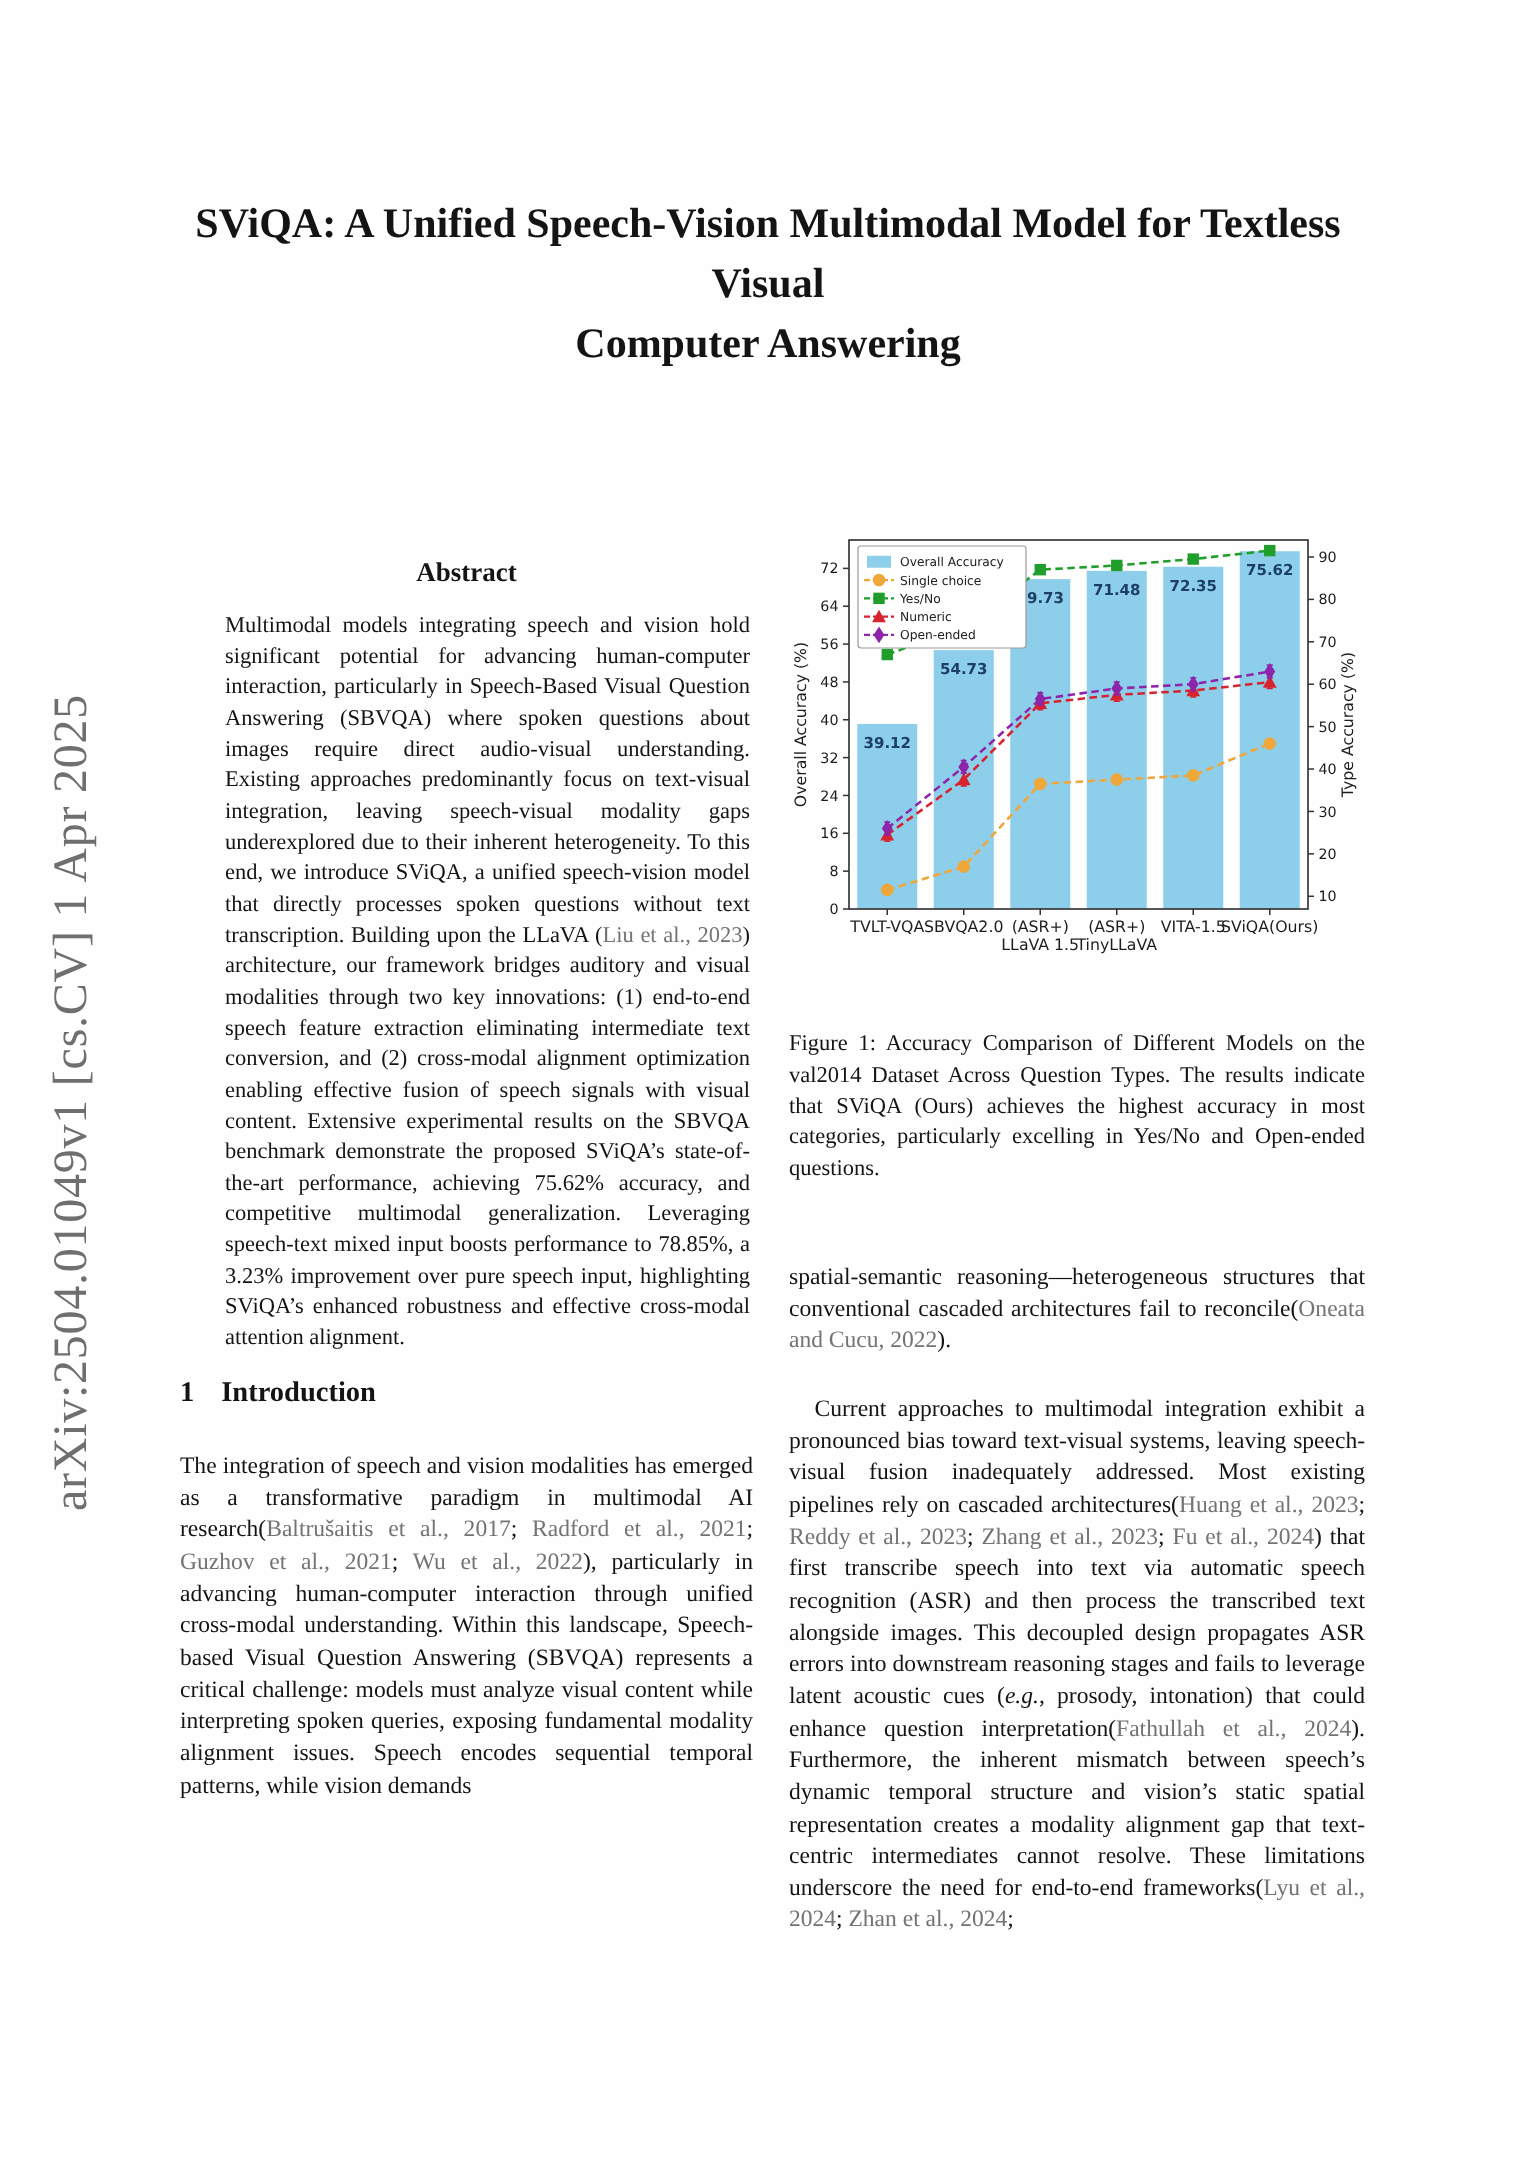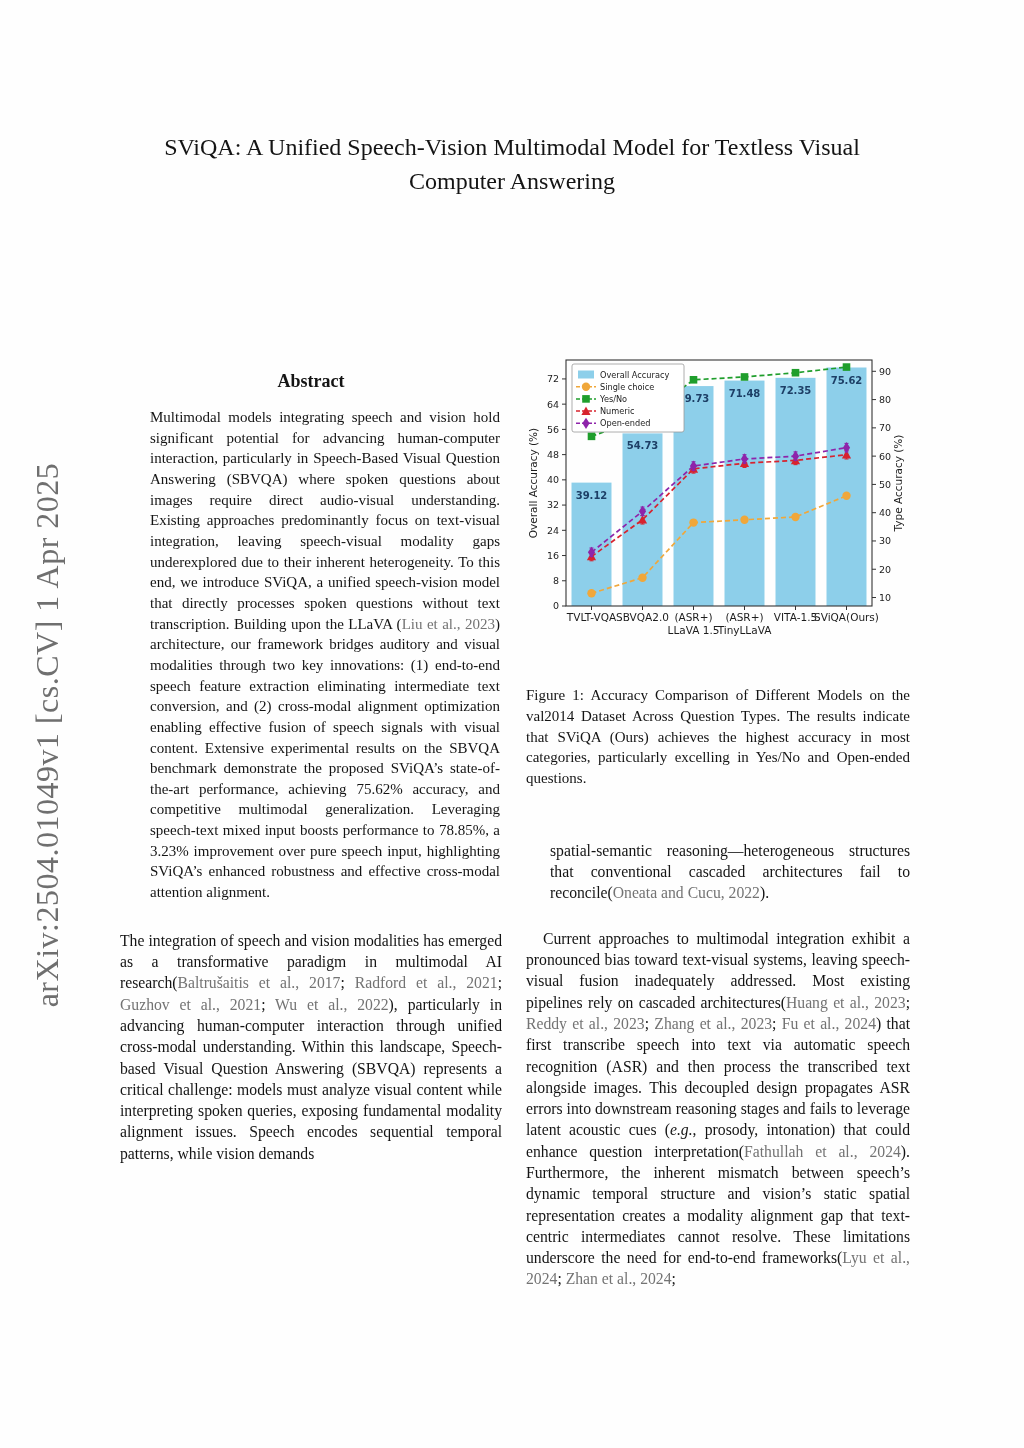--- a/index.html
+++ b/index.html
@@ -12,21 +12,21 @@
   
   .arxiv-banner {
     position:absolute; left:47px; top:735px;
     transform:translate(-50%,-50%) rotate(-90deg);
     transform-origin:center center;
     font-size:32px; color:#6f6f6f; white-space:nowrap; letter-spacing:0.5px;
   }
   
   .title {
     position:absolute; left:110px; top:130px; width:804px;
-    text-align:center; font-weight:normal; font-size:24px; line-height:1.42;
+    text-align:center; font-weight:bold; font-size:28px; line-height:1.42;
   }
   .author-block { position:absolute; left:110px; top:216px; width:804px; text-align:center; }
   .author-name { font-weight:bold; font-size:17.5px; }
   .affiliation { font-size:17.5px; margin-top:6px; }
   .email { font-family:"DejaVu Sans Mono", monospace; font-size:14.5px; margin-top:5px; }
   
   .col-left  { position:absolute; left:120px; top:371px; width:382px; }
   .col-right { position:absolute; left:526px; top:350px; width:384px; }
   .abstract-heading { text-align:center; font-weight:bold; font-size:18px; }
   .abstract-body {
@@ -37,40 +37,43 @@
   .section-number { margin-right:18px; }
   .body-par { font-size:15.7px; line-height:1.357; text-align:justify; }
   .col-left .body-par { margin-top:27px; }
   .cite { color:#737373; }
   .it { font-style:italic; }
   
   .figure-box { width:384px; }
   .figure-caption {
     margin-top:31px; font-size:15px; line-height:1.385; text-align:justify;
   }
-  .rc-par1 { margin-top:51px;margin-left:24px; }
+  .rc-par1 { margin-top:51px; }
   .rc-par2 { margin-top:24px; text-indent:17px; }
   svg text { font-family:"DejaVu Sans", sans-serif; }
 </style>
 </head>
 <body>
 
 <div id="page">
 
   <div class="arxiv-banner">arXiv:2504.01049v1  [cs.CV]  1 Apr 2025</div>
 
   <div class="title">
     <span>SViQA: A Unified Speech-Vision Multimodal Model for Textless Visual</span><br>
     <span>Computer Answering</span>
   </div>
 
 
   <div class="col-left">
     <div class="abstract-heading">Abstract</div>
     <div class="abstract-body"><span>Multimodal models integrating speech and vision hold significant potential for advancing human-computer interaction, particularly in Speech-Based Visual Question Answering (SBVQA) where spoken questions about images require direct audio-visual understanding. Existing approaches predominantly focus on text-visual integration, leaving speech-visual modality gaps underexplored due to their inherent heterogeneity. To this end, we introduce SViQA, a unified speech-vision model that directly processes spoken questions without text transcription. Building upon the LLaVA (</span><span class="cite">Liu et al., 2023</span><span>) architecture, our framework bridges auditory and visual modalities through two key innovations: (1) end-to-end speech feature extraction eliminating intermediate text conversion, and (2) cross-modal alignment optimization enabling effective fusion of speech signals with visual content. Extensive experimental results on the SBVQA benchmark demonstrate the proposed SViQA’s state-of-the-art performance, achieving 75.62% accuracy, and competitive multimodal generalization. Leveraging speech-text mixed input boosts performance to 78.85%, a 3.23% improvement over pure speech input, highlighting SViQA’s enhanced robustness and effective cross-modal attention alignment.</span></div>
+    <div class="section-heading">
+      <span class="section-number">1</span><span>Introduction</span>
+    </div>
     <div class="body-par"><span>The integration of speech and vision modalities has emerged as a transformative paradigm in multimodal AI research(</span><span class="cite">Baltrušaitis et al., 2017</span><span>; </span><span class="cite">Radford et al., 2021</span><span>; </span><span class="cite">Guzhov et al., 2021</span><span>; </span><span class="cite">Wu et al., 2022</span><span>), particularly in advancing human-computer interaction through unified cross-modal understanding.  Within this landscape, Speech-based Visual Question Answering (SBVQA) represents a critical challenge: models must analyze visual content while interpreting spoken queries, exposing fundamental modality alignment issues. Speech encodes sequential temporal patterns, while vision demands</span></div>
   </div>
 
   <div class="col-right">
     <div class="figure-box">
       <svg id="chart-svg" width="384" height="300" viewBox="0 0 384 300">
           <rect x="45.5" y="132.62153846153848" width="40" height="123.37846153846152" fill="#8dcfea"></rect>
           <text x="65.5" y="148.62153846153848" fill="#1d3f66" font-size="10" text-anchor="middle" font-weight="600">39.12</text>
           <rect x="96.5" y="83.39000000000001" width="40" height="172.60999999999999" fill="#8dcfea"></rect>
           <text x="116.5" y="99.39000000000001" fill="#1d3f66" font-size="10" text-anchor="middle" font-weight="600">54.73</text>

